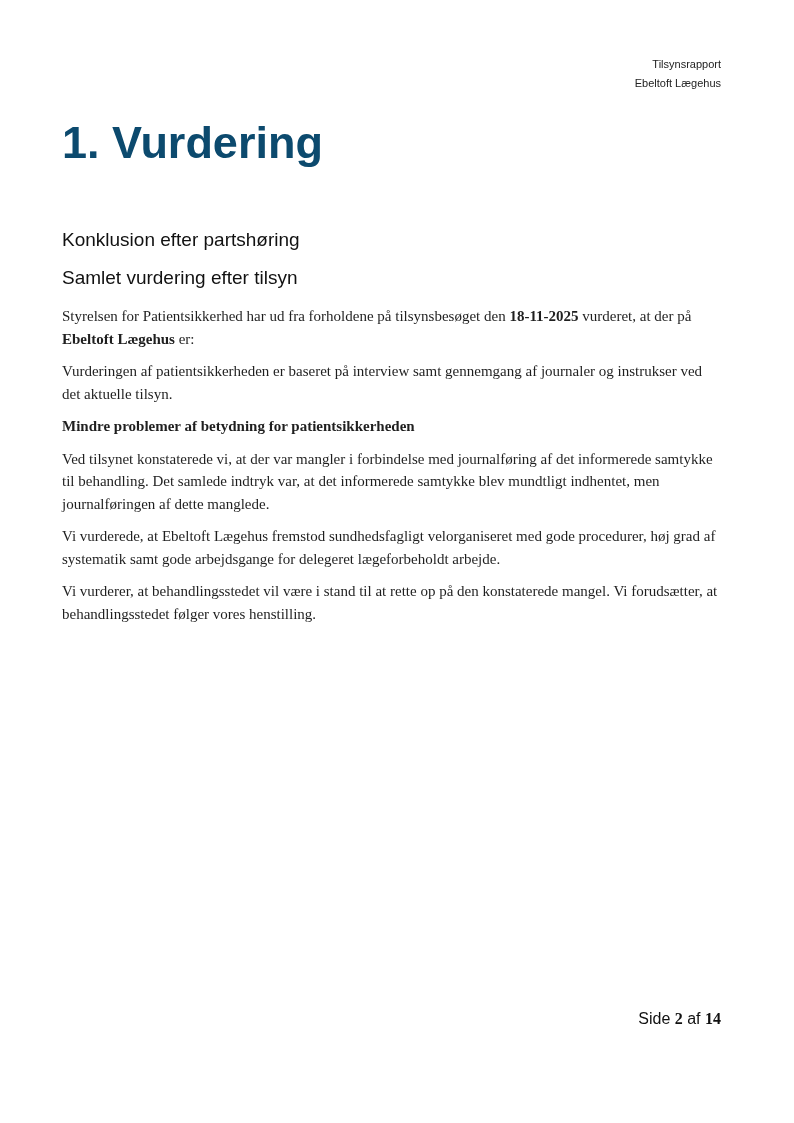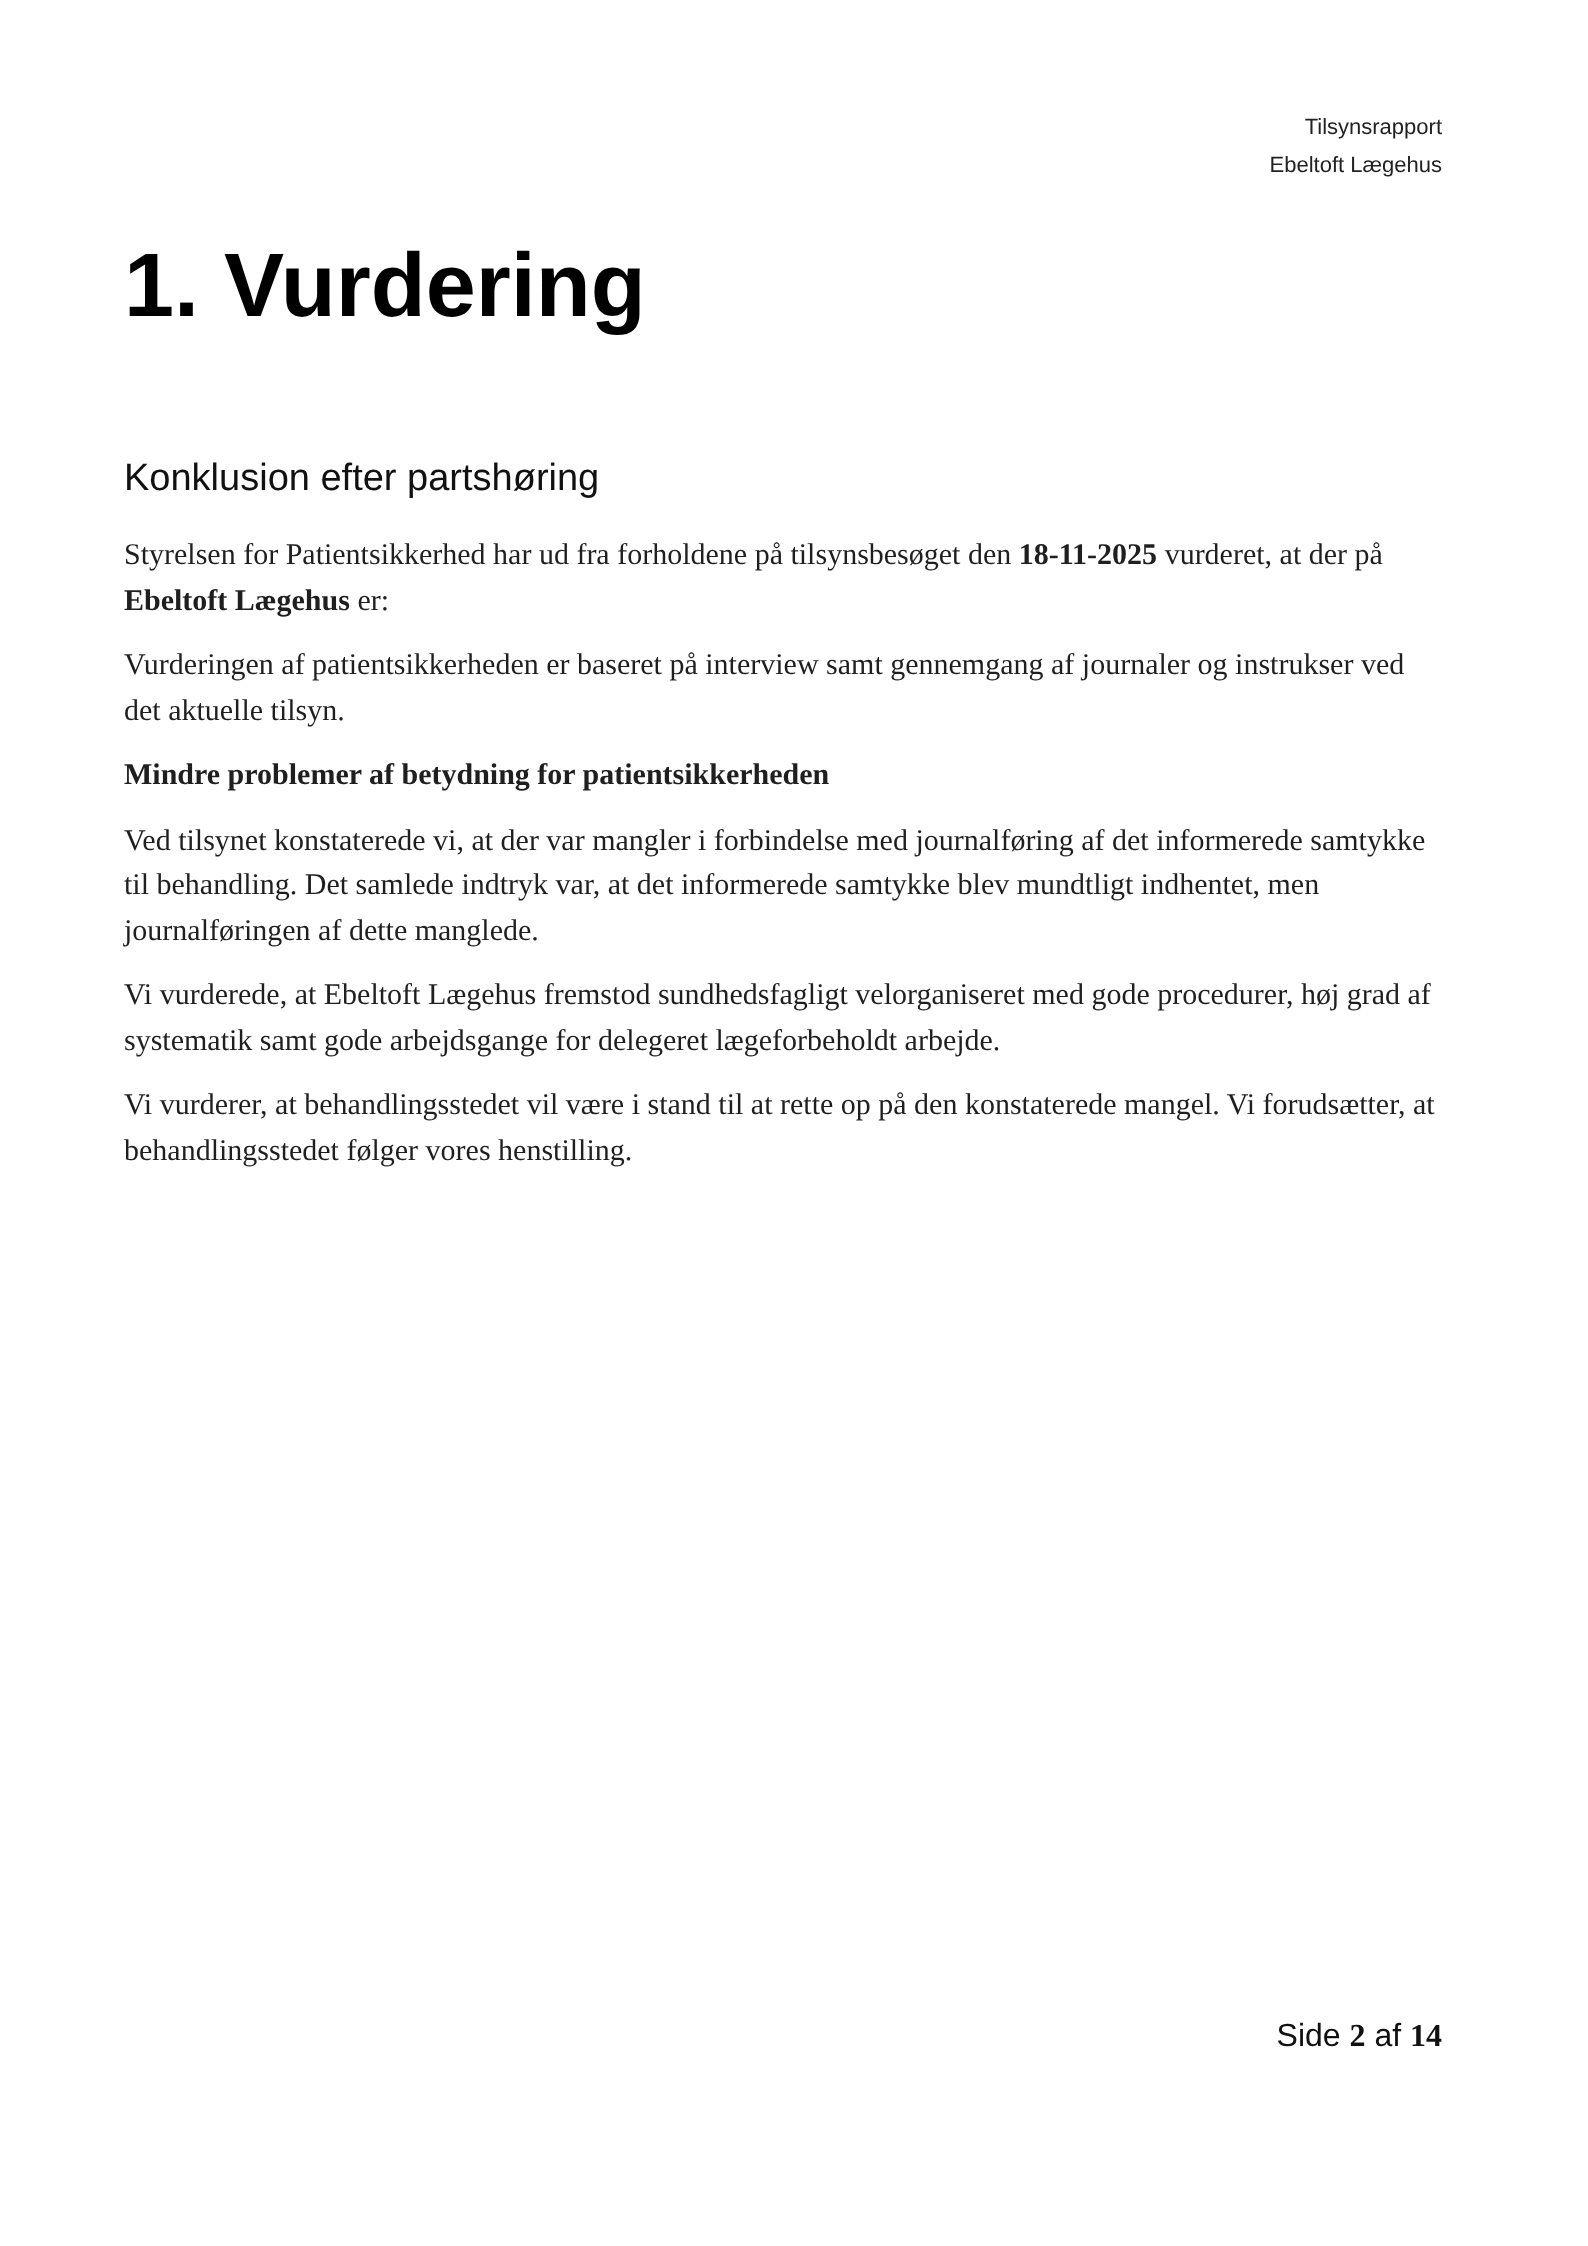--- a/index.html
+++ b/index.html
@@ -65,24 +65,25 @@
 </head>
 <body>
 
 <div class="page">
 
   <div class="doc-header">
     <div>Tilsynsrapport</div>
     <div>Ebeltoft Lægehus</div>
   </div>
 
-  <h1 class="page-title" style="color: #000000;">1. Vurdering</h1>
+  <h1 class="page-title" style="color: #0c4a6e;">1. Vurdering</h1>
 
   <div>
       <h2>Konklusion efter partshøring</h2>
+      <h2>Samlet vurdering efter tilsyn</h2>
       <p><span>Styrelsen for Patientsikkerhed har ud fra forholdene på tilsynsbesøget den </span><span class="b">18-11-2025</span><span> vurderet, at der på </span><span class="b">Ebeltoft Lægehus</span><span> er:</span></p>
       <p><span>Vurderingen af patientsikkerheden er baseret på interview samt gennemgang af journaler og instrukser ved det aktuelle tilsyn.</span></p>
       <p><span class="b">Mindre problemer af betydning for patientsikkerheden</span></p>
       <p><span>Ved tilsynet konstaterede vi, at der var mangler i forbindelse med journalføring af det informerede samtykke til behandling. Det samlede indtryk var, at det informerede samtykke blev mundtligt indhentet, men journalføringen af dette manglede.</span></p>
       <p><span>Vi vurderede, at Ebeltoft Lægehus fremstod sundhedsfagligt velorganiseret med gode procedurer, høj grad af systematik samt gode arbejdsgange for delegeret lægeforbeholdt arbejde.</span></p>
       <p><span>Vi vurderer, at behandlingsstedet vil være i stand til at rette op på den konstaterede mangel. Vi forudsætter, at behandlingsstedet følger vores henstilling.</span></p>
     </div>
 
   <div class="doc-footer"><span>Side </span><span class="b">2</span><span> af </span><span class="b">14</span></div>
 

